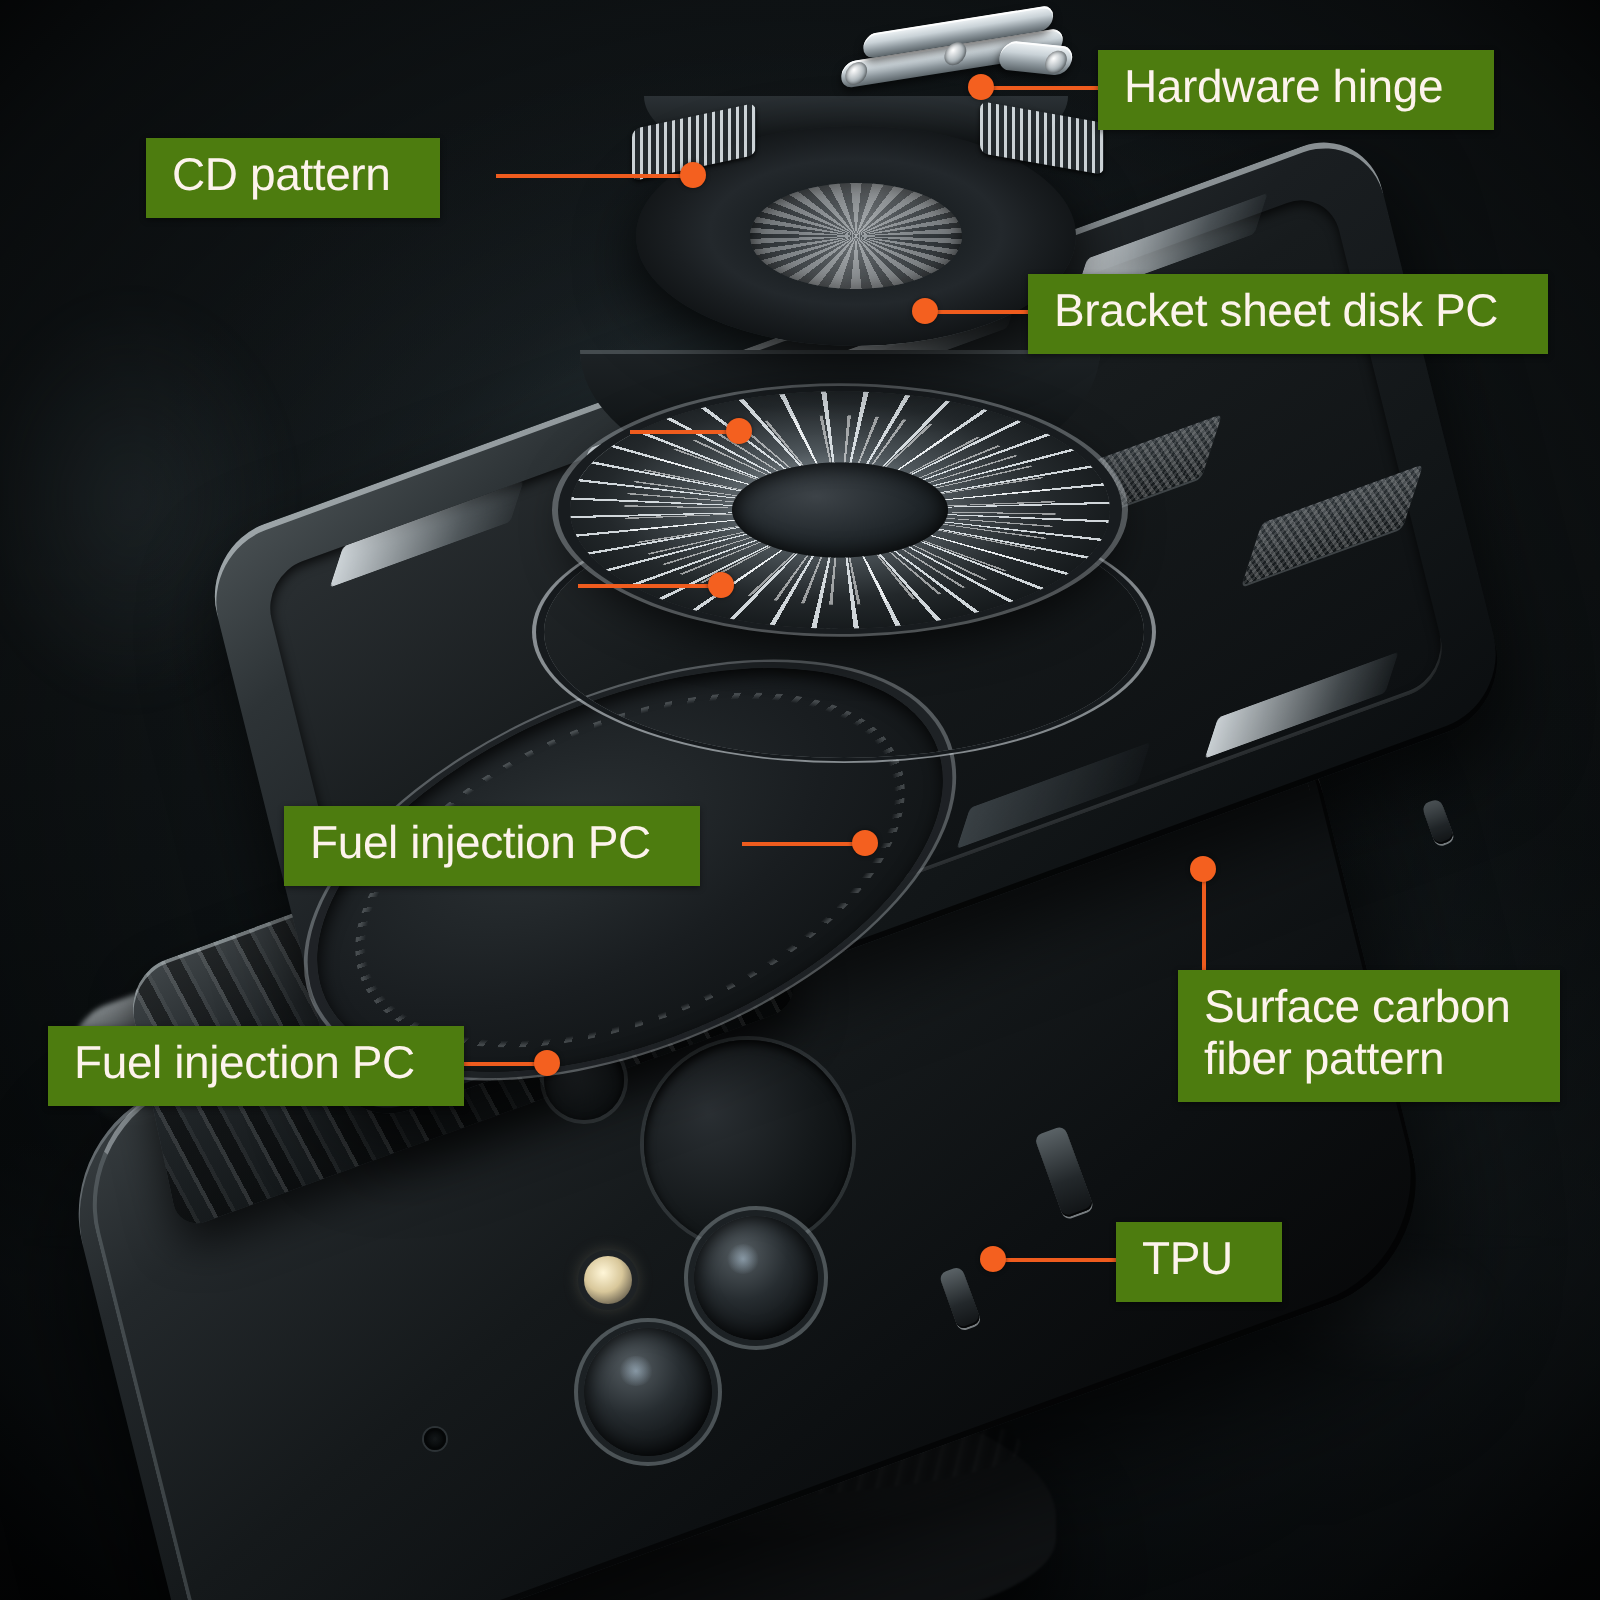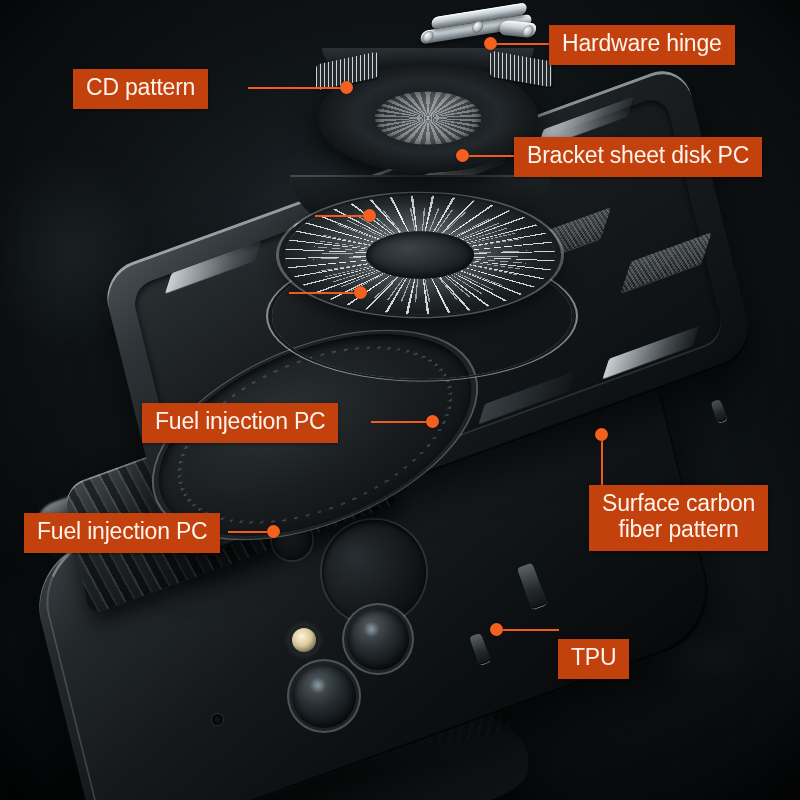--- a/index.html
+++ b/index.html
@@ -387,30 +387,30 @@
     position: absolute;
     width: 11px; height: 11px;
     border-radius: 50%;
     background: radial-gradient(circle at 38% 32%, #ffffff, #aab3b8 55%, #596166 100%);
     box-shadow: inset 0 0 2px rgba(0,0,0,.6);
   }
 
   
   .label {
     position: absolute;
-    background: #c2410c;
+    background: #4d7c0f;
     color: #fdf3ec;
     font-size: 23px;
     line-height: 1.12;
-    padding: 6px 13px 8px 13px;
+    padding: 6px 25px 8px 13px;
     white-space: pre-line;
     box-shadow: 0 1px 3px rgba(0,0,0,.45);
     letter-spacing: -0.2px;
   }
-  .label.two-line { font-size: 23px; text-align: center; }
+  .label.two-line { font-size: 23px; }
   .label.align-right { text-align: right; }
   .leader {
     position: absolute;
     height: 2px;
     background: #ef5c1e;
   }
   .leader.vert { width: 2px; height: auto; }
   .dot {
     position: absolute;
     width: 13px; height: 13px;
@@ -530,15 +530,15 @@
   <div class="dot" style="left:267px;top:525px"></div>
   <div class="label" style="left:24px;top:513px">Fuel injection PC</div>
 
   <div class="leader vert" style="left:601px;top:437px;height:48px"></div>
   <div class="dot" style="left:595px;top:428px"></div>
   <div class="label two-line" style="left:589px;top:485px">Surface carbon
 fiber pattern</div>
 
   <div class="leader" style="left:497px;top:629px;width:62px"></div>
   <div class="dot" style="left:490px;top:623px"></div>
-  <div class="label" style="left:558px;top:639px">TPU</div>
+  <div class="label" style="left:558px;top:611px">TPU</div>
 
 </div>
 
 </body></html>

